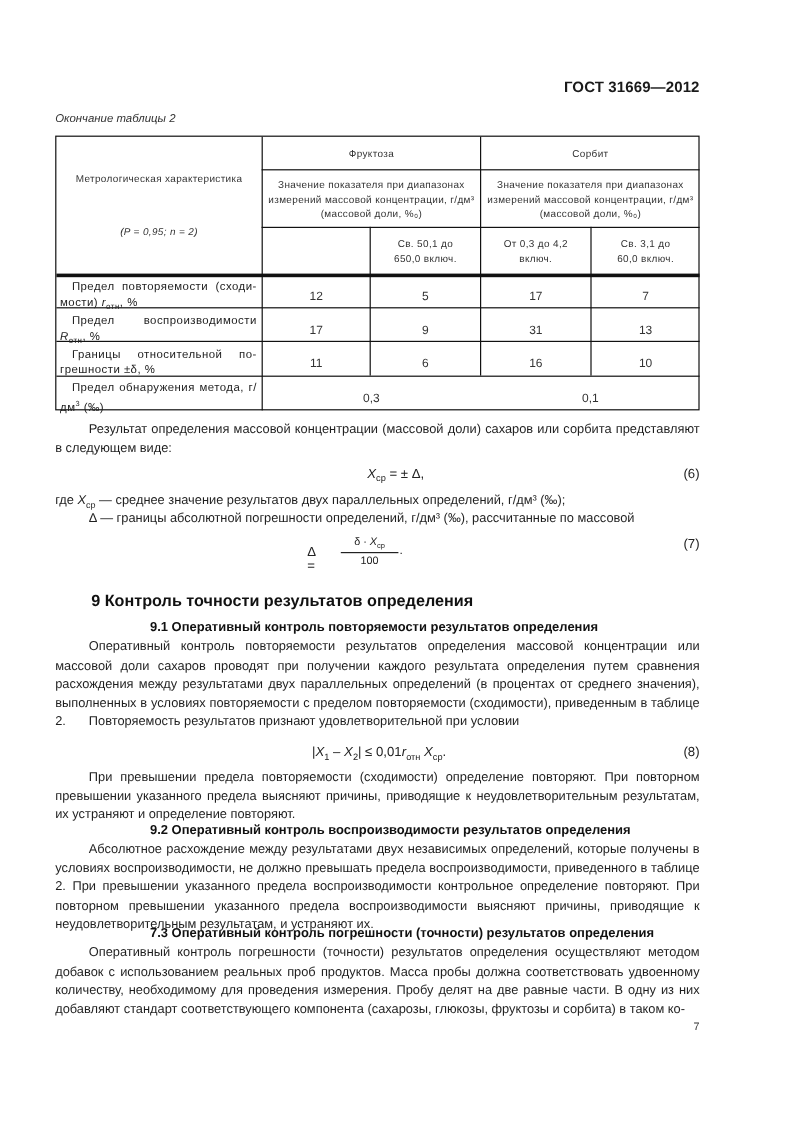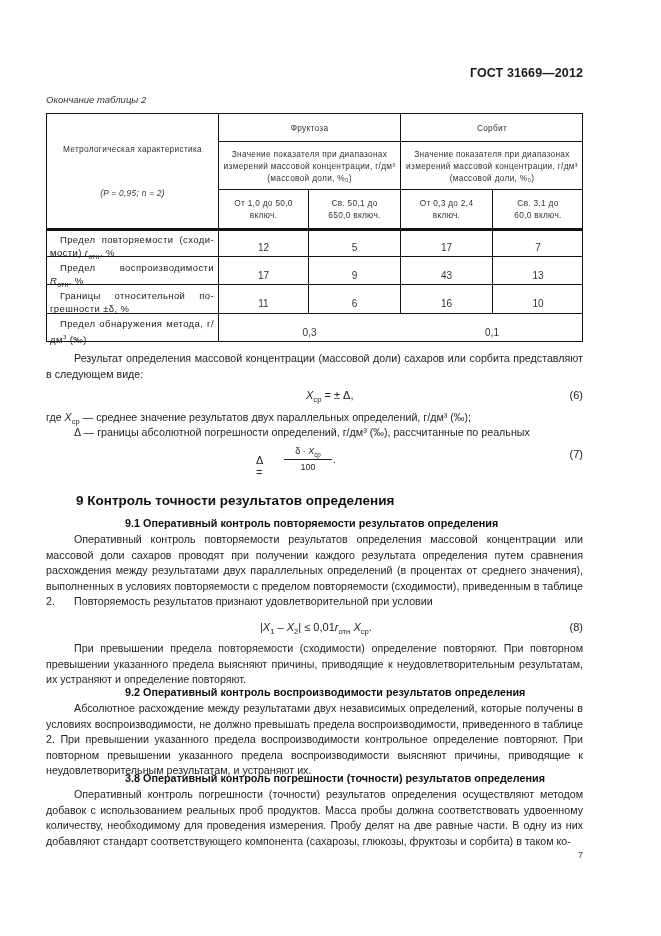--- a/index.html
+++ b/index.html
@@ -46,56 +46,55 @@
   <div class="hl" style="left:0; top:199px; width:536px;"></div>
 
   <div class="cell" style="left:0; top:0; width:171px; height:114px; flex-direction:column;">
     <span>Метрологическая характеристика</span>
     <span style="font-style:italic;margin-top:32px;">(P = 0,95; n = 2)</span>
   </div>
   <div class="cell" style="left:354px; top:0; width:182px; height:27px;">Сорбит</div>
   <div class="cell" style="left:172px; top:0; width:181px; height:27px;">Фруктоза</div>
   <div class="cell" style="left:172px; top:28px; width:181px; height:47px; padding:0 3px;">Значение показателя при диапазонах измерений массовой концентрации, г/дм³ (массовой доли, %₀)</div>
   <div class="cell" style="left:354px; top:28px; width:182px; height:47px; padding:0 3px;">Значение показателя при диапазонах измерений массовой концентрации, г/дм³ (массовой доли, %₀)</div>
-  <div class="cell" style="left:172px; top:76px; width:89px; height:38px; padding:0 14px;">От 1,0 до 50,0 включ.</div>
   <div class="cell" style="left:262px; top:76px; width:91px; height:38px; padding:0 10px;">Св. 50,1 до 650,0 включ.</div>
-  <div class="cell" style="left:354px; top:76px; width:91px; height:38px; padding:0 18px;">От 0,3 до 2,4 включ.</div>
+  <div class="cell" style="left:354px; top:76px; width:91px; height:38px; padding:0 18px;">От 0,3 до 4,2 включ.</div>
   <div class="cell" style="left:446px; top:76px; width:90px; height:38px; padding:0 16px;">Св. 3,1 до 60,0 включ.</div>
 
   <div class="rowlabel" style="left:3px; top:119px; width:164px;"> Предел повторяемости (сходи-мости) <i>r</i><sub>отн</sub>, %</div>
   <div class="rowlabel" style="left:3px; top:147px; width:164px;"> Предел&nbsp;&nbsp;&nbsp;&nbsp; воспроизводимости <i>R</i><sub>отн</sub>, %</div>
   <div class="rowlabel" style="left:3px; top:175px; width:164px;"> Границы&nbsp; относительной&nbsp; по-грешности ±δ, %</div>
   <div class="rowlabel" style="left:3px; top:203px; width:164px;"> Предел обнаружения метода, г/дм<sup>3</sup> (‰)</div>
 
   <div class="num" style="left:172px; top:128px; width:89px;">12</div>
   <div class="num" style="left:262px; top:128px; width:91px;">5</div>
   <div class="num" style="left:354px; top:128px; width:91px;">17</div>
   <div class="num" style="left:446px; top:128px; width:90px;">7</div>
 
   <div class="num" style="left:172px; top:156px; width:89px;">17</div>
   <div class="num" style="left:262px; top:156px; width:91px;">9</div>
-  <div class="num" style="left:354px; top:156px; width:91px;">43</div>
+  <div class="num" style="left:354px; top:156px; width:91px;">31</div>
   <div class="num" style="left:446px; top:156px; width:90px;">13</div>
 
   <div class="num" style="left:172px; top:184px; width:89px;">11</div>
   <div class="num" style="left:262px; top:184px; width:91px;">6</div>
   <div class="num" style="left:354px; top:184px; width:91px;">16</div>
   <div class="num" style="left:446px; top:184px; width:90px;">10</div>
 
   <div class="num" style="left:172px; top:213px; width:181px;">0,3</div>
   <div class="num" style="left:354px; top:213px; width:182px;">0,1</div>
 </div>
 
 <div class="para indent" style="top:351px;">Результат определения массовой концентрации (массовой доли) сахаров или сорбита представляют в следующем виде:</div>
 
 <div class="formula" style="left:306px; top:389px;"><i>X</i><sub>ср</sub> = ± Δ,</div>
 <div class="eqnum" style="top:389px;">(6)</div>
 
 <div class="para" style="top:410px;">где <i>X</i><sub>ср</sub> — среднее значение результатов двух параллельных определений, г/дм³ (‰);</div>
-<div class="para" style="top:425px; left:74px; width:509px;">Δ — границы абсолютной погрешности определений, г/дм³ (‰), рассчитанные по реальных</div>
+<div class="para" style="top:425px; left:74px; width:509px;">Δ — границы абсолютной погрешности определений, г/дм³ (‰), рассчитанные по массовой</div>
 
 <div class="frac">
   <span style="position:absolute; left:0; top:8px; font-size:11px;">Δ =</span>
   <span style="position:absolute; left:28px; top:0; width:48px; text-align:center; font-size:9px; border-bottom:1px solid #222; padding-bottom:1px;">δ · <i>X</i><sub>ср</sub></span>
   <span style="position:absolute; left:28px; top:16px; width:48px; text-align:center; font-size:9px;">100</span>
   <span style="position:absolute; left:77px; top:8px;">.</span>
 </div>
 <div class="eqnum" style="top:448px;">(7)</div>
 
 <div class="h1" style="top:493px;">9 Контроль точности результатов определения</div>
@@ -104,16 +103,16 @@
 <div class="para indent" style="top:594px;">Повторяемость результатов признают удовлетворительной при условии</div>
 
 <div class="formula" style="left:260px; top:621px;">|<i>X</i><sub>1</sub> – <i>X</i><sub>2</sub>| ≤ 0,01<i>r</i><sub>отн</sub> <i>X</i><sub>ср</sub>.</div>
 <div class="eqnum" style="top:621px;">(8)</div>
 
 <div class="para indent" style="top:641px;">При превышении предела повторяемости (сходимости) определение повторяют. При повторном превышении указанного предела выясняют причины, приводящие к неудовлетворительным результатам, их устраняют и определение повторяют.</div>
 
 <div class="h2" style="top:686px;">9.2 Оперативный контроль воспроизводимости результатов определения</div>
 <div class="para indent" style="top:701px;">Абсолютное расхождение между результатами двух независимых определений, которые получены в условиях воспроизводимости, не должно превышать предела воспроизводимости, приведенного в таблице 2. При превышении указанного предела воспроизводимости контрольное определение повторяют. При повторном превышении указанного предела воспроизводимости выясняют причины, приводящие к неудовлетворительным результатам, и устраняют их.</div>
 
-<div class="h2" style="top:772px;">3.8 Оперативный контроль погрешности (точности) результатов определения</div>
+<div class="h2" style="top:772px;">7.3 Оперативный контроль погрешности (точности) результатов определения</div>
 <div class="para indent" style="top:787px;">Оперативный контроль погрешности (точности) результатов определения осуществляют методом добавок с использованием реальных проб продуктов. Масса пробы должна соответствовать удвоенному количеству, необходимому для проведения измерения. Пробу делят на две равные части. В одну из них добавляют стандарт соответствующего компонента (сахарозы, глюкозы, фруктозы и сорбита) в таком ко-</div>
 
 <div class="abs page-num">7</div>
 
 </body></html>

